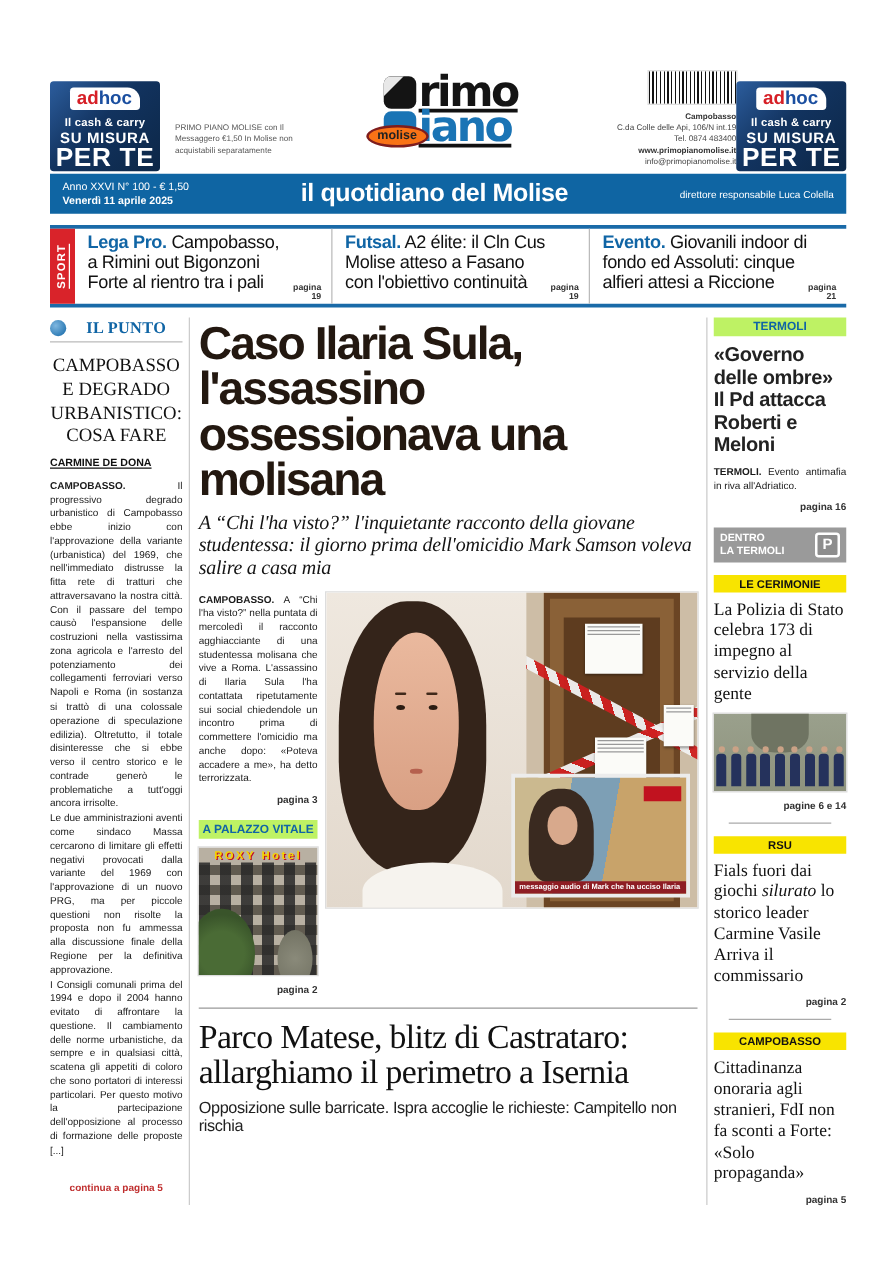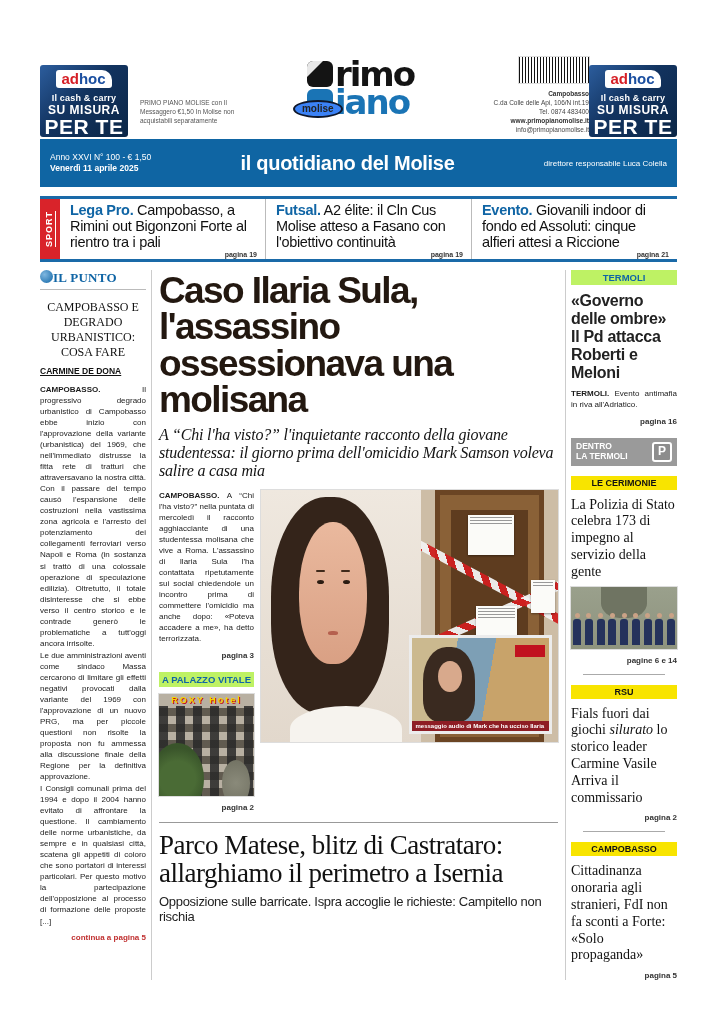--- a/index.html
+++ b/index.html
@@ -12,71 +12,71 @@
   .adhoc{width:88px;height:72px;margin-top:10px;border-radius:3px;
          background:linear-gradient(135deg,#2c5d9d 0%,#12335f 45%,#0c2747 100%);
          display:flex;flex-direction:column;align-items:center;padding-top:5px;box-sizing:border-box;}
   .adhoc-chip{background:#fff;border-radius:3px 10px 3px 3px;padding:0 6px 1px 5px;font-weight:bold;font-size:15px;line-height:17px;}
   .adhoc-chip .ad{color:#d61f26;}
   .adhoc-chip .hoc{color:#1b4fa0;}
   .adhoc-l1{color:#fff;font-weight:bold;font-size:9px;margin-top:5px;letter-spacing:.2px;}
   .adhoc-l2{color:#fff;font-weight:bold;font-size:12px;letter-spacing:.5px;}
   .adhoc-l3{color:#fff;font-weight:bold;font-size:21px;line-height:20px;letter-spacing:.5px;}
   .edition-note{width:96px;font-size:6.5px;line-height:1.35;color:#555;margin:44px 0 0 12px;}
-  .logo-wrap{flex:1;display:flex;justify-content:center;align-items:flex-start;padding-top:4px;}
+  .logo-wrap{flex:1;display:flex;justify-content:center;align-items:flex-start;padding-top:4px;text-decoration:underline;}
   .logo{position:relative;line-height:0;}
   .logo-line{display:flex;align-items:center;gap:2px;}
   .pblock{width:26px;height:26px;border-radius:6px;position:relative;overflow:hidden;}
   .pblock.black{background:#141414;}
   .pblock.blue{background:#1a74b5;}
   .pblock .fold{position:absolute;left:0;top:0;width:0;height:0;border-top:16px solid #e8e8e8;border-right:16px solid transparent;}
   .logo-word{font-family:"DejaVu Sans",sans-serif;font-weight:800;font-size:34px;line-height:30px;letter-spacing:-2px;}
   .logo-word.black{color:#141414;}
   .logo-word.blue{color:#1a74b5;}
   .logo-line2{margin-top:-2px;}
-  .molise-oval{position:absolute;left:-14px;bottom:-1px;background:#3b82f6;border:2px solid #0f172a;border-radius:50%;
+  .molise-oval{position:absolute;left:-14px;bottom:-1px;background:#f97316;border:2px solid #7f1d1d;border-radius:50%;
                padding:1px 7px;font-size:10px;font-weight:bold;color:#222;line-height:12px;}
   .head-right{width:104px;display:flex;flex-direction:column;align-items:flex-end;padding-top:2px;}
   .barcode{width:70px;height:26px;background:repeating-linear-gradient(90deg,#111 0 1px,#fff 1px 3px,#111 3px 4px,#fff 4px 6px);
            outline:1px solid #ddd;}
   .contact{font-size:6.5px;line-height:1.4;color:#444;text-align:right;margin-top:6px;}
   .contact b{color:#333;}
 
   
-  .mast-bar{margin-top:2px;background:#0f65a3;color:#fff;display:flex;align-items:center;height:48px;padding:0 10px;box-sizing:border-box;}
+  .mast-bar{margin-top:2px;background:#0f65a3;color:#fff;display:flex;align-items:center;height:32px;padding:0 10px;box-sizing:border-box;}
   .issue{font-size:8.5px;line-height:1.3;}
   .issue .b{font-weight:bold;}
   .tagline{flex:1;text-align:center;font-weight:bold;font-size:20px;letter-spacing:-.3px;}
   .director{font-size:8px;text-align:right;}
 
   
   .sport{margin-top:9px;border-top:3px solid #1a6aa8;border-bottom:3px solid #1a6aa8;display:flex;height:60px;}
   .sport-label{width:20px;background:#d9232a;display:flex;align-items:center;justify-content:center;}
   .sport-label span{transform:rotate(-90deg);color:#fff;font-weight:bold;font-size:9px;letter-spacing:1px;border-bottom:1px solid #fff;padding-bottom:1px;}
-  .sport-item{flex:1;padding:3px 8px 2px 10px;display:flex;flex-direction:column;}
+  .sport-item{flex:1;padding:3px 8px 2px 10px;display:flex;}
   .sport-item + .sport-item{border-left:1px solid #bbb;}
   .sport-text{font-size:14.5px;line-height:1.12;letter-spacing:-.3px;}
   .sport-lead{color:#1065a5;font-weight:bold;}
   .sport-page{margin-top:auto;text-align:right;font-size:7px;font-weight:bold;color:#333;}
 
   
   .main{margin-top:8px;display:flex;}
   .col-left{width:112px;padding-right:5px;border-right:1px solid #ccc;box-sizing:border-box;}
   .col-center{width:413px;padding:0 7px;box-sizing:border-box;}
   .col-right{width:112px;border-left:1px solid #ccc;padding-left:5px;box-sizing:border-box;}
 
   
-  .punto-head{display:flex;gap:0;border-bottom:1px solid #bbb;padding-bottom:3px;}
+  .punto-head{display:flex;align-items:center;gap:16px;border-bottom:1px solid #bbb;padding-bottom:3px;}
   .punto-icon{width:13px;height:13px;border-radius:50%;background:radial-gradient(circle at 35% 35%,#7fb7e0,#1065a5);}
   .punto-title{font-family:"Liberation Serif",serif;font-weight:bold;color:#1065a5;font-size:13px;letter-spacing:.3px;}
-  .punto-big{font-family:"Liberation Serif",serif;font-size:12px;line-height:1.25;text-align:center;margin:10px 0 6px;color:#111;}
+  .punto-big{font-family:"Liberation Serif",serif;font-size:15px;line-height:1.25;text-align:center;margin:10px 0 6px;color:#111;}
   .byline{font-size:8.5px;font-weight:bold;text-decoration:underline;margin:6px 0 8px;}
   .small-body{font-size:8px;line-height:1.38;text-align:justify;color:#1a1a1a;}
   .small-body p{margin:0 0 1px;}
-  .continua{text-align:right;font-size:8px;font-weight:bold;color:#c03030;margin-top:6px;}
+  .continua{text-align:center;font-size:8px;font-weight:bold;color:#c03030;margin-top:20px;}
 
   
   .kicker{font-family:"Liberation Serif",serif;font-size:14.5px;color:#111;letter-spacing:-.2px;}
   .headline{font-size:37px;font-weight:bold;letter-spacing:-1.6px;line-height:.98;color:#231810;margin-top:3px;}
   .deck{font-family:"Liberation Serif",serif;font-style:italic;font-size:16px;line-height:1.14;margin-top:8px;color:#141414;letter-spacing:-.2px;}
   .story-row{display:flex;margin-top:9px;}
   .story-left{width:102px;padding-right:7px;box-sizing:border-box;}
   .page-ref{text-align:right;font-size:8px;font-weight:bold;color:#333;margin-top:7px;}
   .label-blue{background:#bef264;color:#1065a5;font-weight:bold;font-size:9.5px;text-align:center;padding:2px 0;margin-top:12px;}
   .palazzo-h{font-family:"Liberation Serif",serif;font-size:16.5px;line-height:1.18;margin-top:7px;color:#111;}

